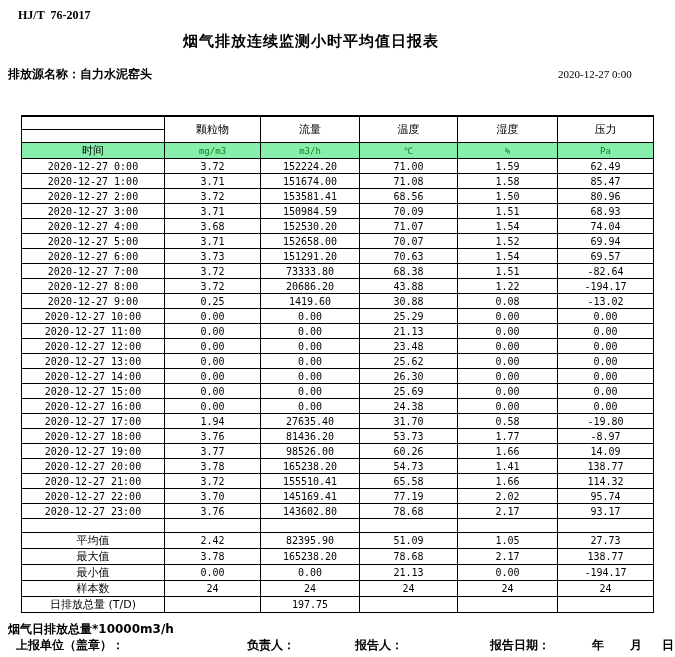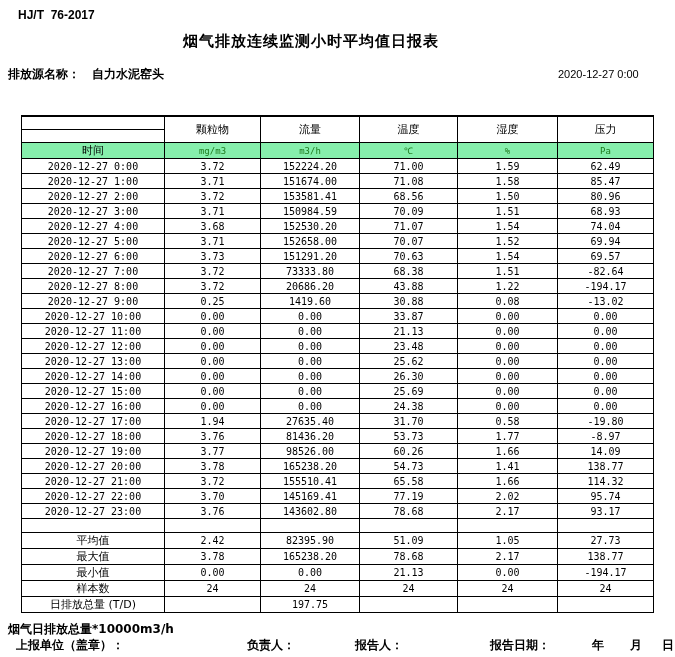--- a/index.html
+++ b/index.html
@@ -1,25 +1,25 @@
 <!DOCTYPE html>
 <html><head>
 <meta charset="utf-8">
 <style>
   html,body{margin:0;padding:0;}
   body{
     width:675px;height:657px;position:relative;background:#ffffff;color:#000;
     font-family:"DejaVu Sans","Liberation Sans",sans-serif;overflow:hidden;
   }
   .abs{position:absolute;}
-  .mono{font-family:Liberation Sans, sans-serif;}
+  .mono{font-family:Liberation Serif, serif;}
   #standard{left:18px;top:8px;font-size:12px;font-weight:bold;white-space:pre;}
   #title{left:0;top:32px;width:622px;text-align:center;font-size:15px;font-weight:bold;letter-spacing:1px;}
   #source-line{left:8px;top:66px;font-size:12px;font-weight:bold;}
-  #source-name{margin-left:12px;}
+  #source-name{}
   #report-datetime{left:558px;top:68px;font-size:11px;}
   #report-table{
     position:absolute;left:21px;top:115px;border-collapse:collapse;table-layout:fixed;
     border:1px solid #000;border-top:2px solid #000;
   }
   #report-table td,#report-table th{
     border:1px solid #000;text-align:center;vertical-align:middle;
     padding:0;margin:0;overflow:hidden;white-space:nowrap;font-weight:normal;
   }
   tr.hdr-sub td{height:12px;}
@@ -157,21 +157,21 @@
         <td>0.25</td>
         <td>1419.60</td>
         <td>30.88</td>
         <td>0.08</td>
         <td>-13.02</td>
       </tr>
       <tr>
         <td>2020-12-27 10:00</td>
         <td>0.00</td>
         <td>0.00</td>
-        <td>33.87</td>
+        <td>25.29</td>
         <td>0.00</td>
         <td>0.00</td>
       </tr>
       <tr>
         <td>2020-12-27 11:00</td>
         <td>0.00</td>
         <td>0.00</td>
         <td>21.13</td>
         <td>0.00</td>
         <td>0.00</td>

